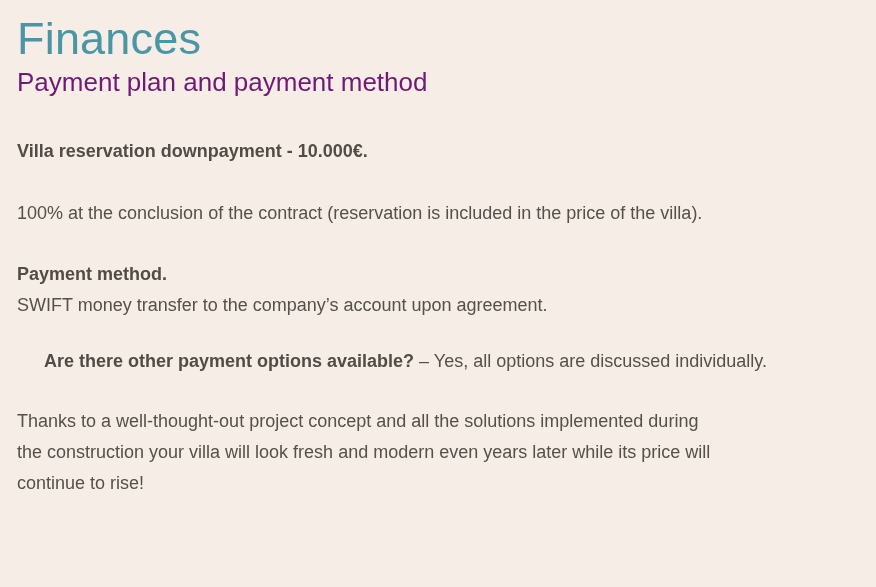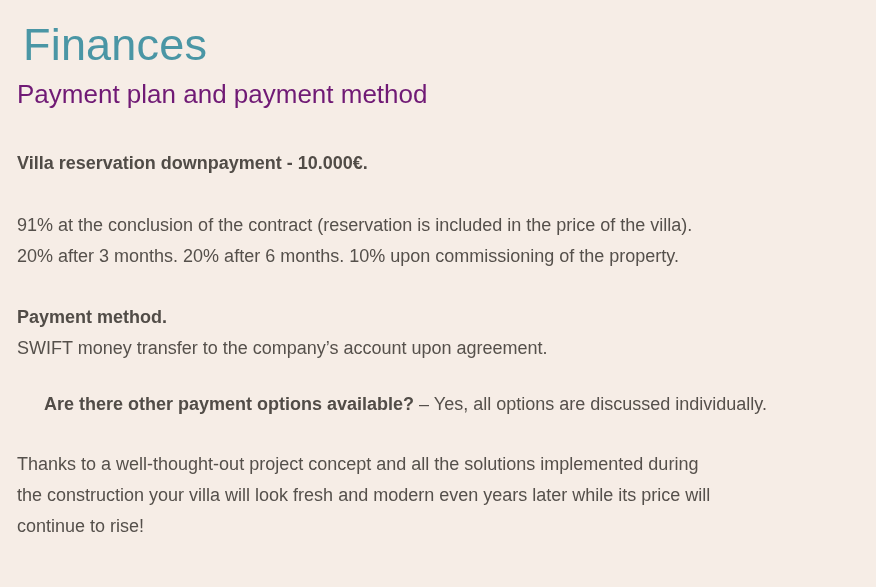--- a/index.html
+++ b/index.html
@@ -14,21 +14,21 @@
   .page {
     position: relative;
     width: 876px;
     height: 587px;
     background: #f6ede6;
     box-sizing: border-box;
     padding: 12px 20px 0 17px;
     overflow: hidden;
   }
   .title {
-    margin: 6px;
+    margin: 0;
     font-size: 45px;
     line-height: 1.2;
     font-weight: 400;
     color: #4a96a5;
     letter-spacing: 0.2px;
   }
   .subtitle {
     margin: 0;
     font-size: 26px;
     line-height: 1.3;
@@ -60,22 +60,21 @@
 
   <h1 class="title">Finances</h1>
 
   <h2 class="subtitle">Payment plan and payment method</h2>
 
   <div class="body-text p-downpayment">
     <div class="line bold">Villa reservation downpayment - 10.000€.</div>
   </div>
 
   <div class="body-text p-plan">
-    <div class="line">91% at the conclusion of the contract (reservation is included in the price of the villa).</div>
-    <div class="line">20% after 3 months. 20% after 6 months. 10% upon commissioning of the property.</div>
+    <div class="line">100% at the conclusion of the contract (reservation is included in the price of the villa).</div>
   </div>
 
   <div class="body-text p-method">
     <div class="line bold">Payment method.</div>
     <div class="line">SWIFT money transfer to the company’s account upon agreement.</div>
   </div>
 
   <div class="body-text p-options">
     <div class="line">
       <span class="bold">Are there other payment options available?</span>

